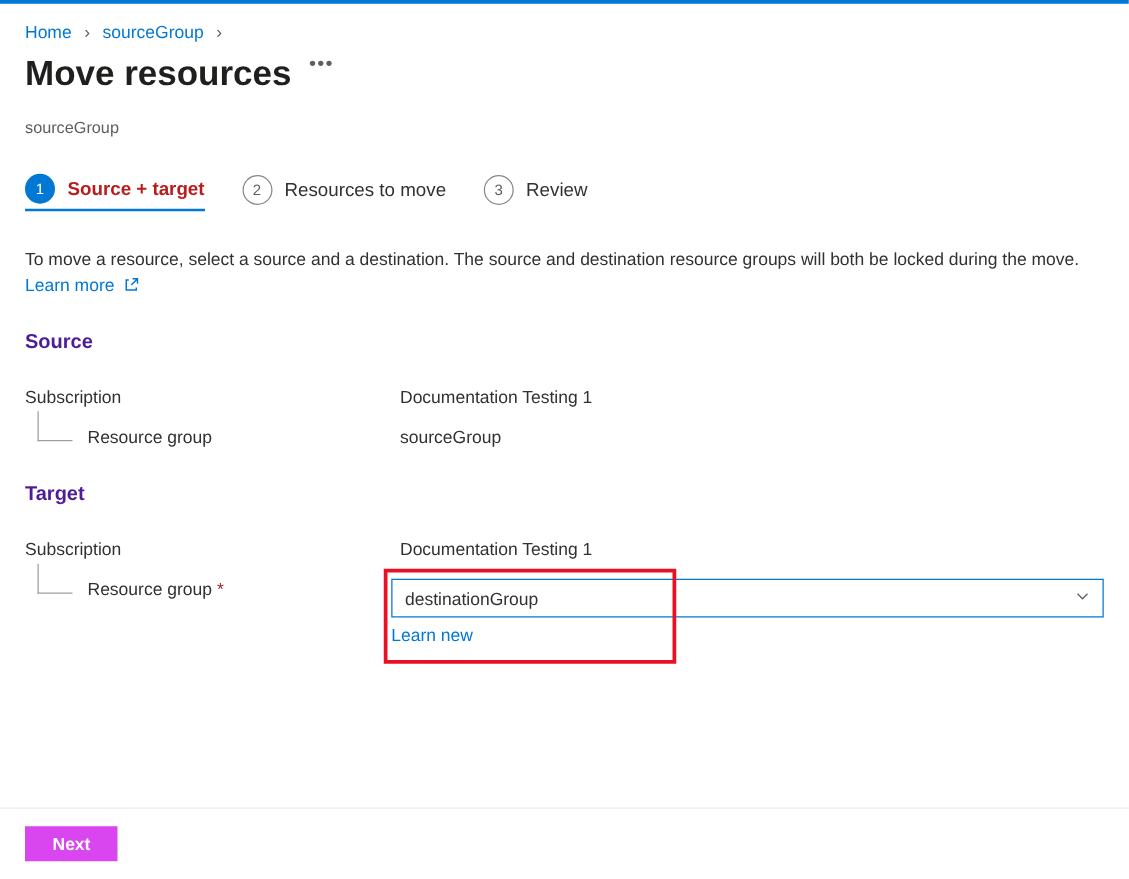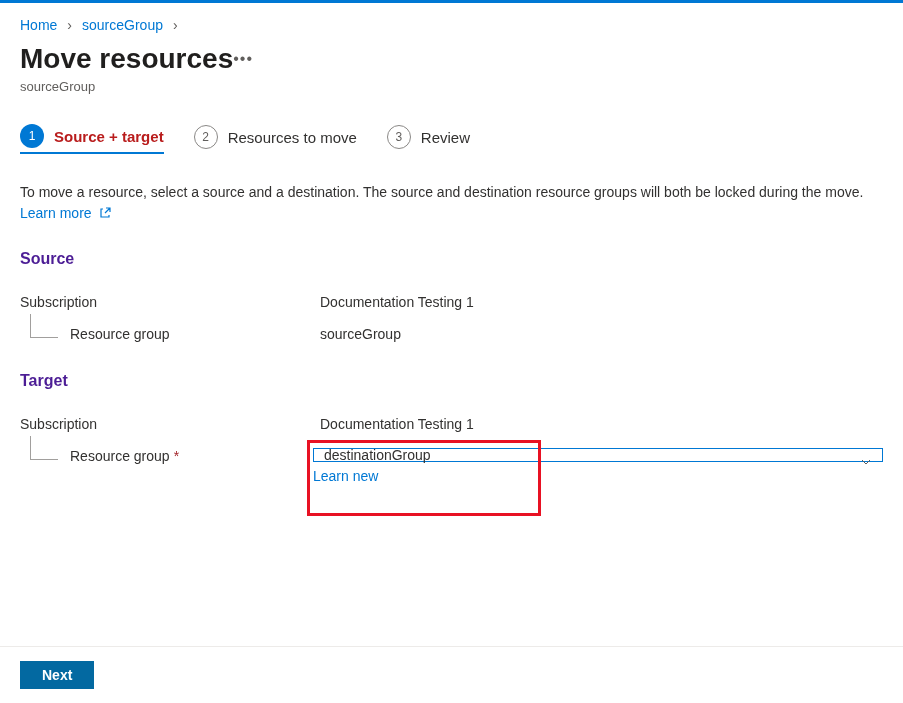--- a/index.html
+++ b/index.html
@@ -29,22 +29,22 @@
     }
     .breadcrumb a {
       color: #0078d4;
       text-decoration: none;
     }
     .breadcrumb .sep {
       color: #605e5c;
     }
     .page-title-row {
       display: flex;
-      align-items: center;
-      margin-bottom: 4px;
+      gap: 14px;
+      margin-bottom: 19px;
     }
     .page-title {
       font-size: 28px;
       font-weight: 600;
       color: #201f1e;
     }
     .ellipsis-icon {
       color: #605e5c;
       font-size: 16px;
       letter-spacing: 1px;
@@ -148,21 +148,21 @@
       margin-right: 12px;
       margin-top: -16px;
       vertical-align: top;
     }
     .req-asterisk {
       color: #a4262c;
       margin-left: 4px;
     }
     .dropdown {
       width: 570px;
-      height: 14px;
+      height: 31px;
       border: 1px solid #0078d4;
       background: #ffffff;
       padding: 0 30px 0 10px;
       font-size: 14px;
       color: #323130;
       position: relative;
       display: flex;
       align-items: center;
     }
     .dropdown-chevron {
@@ -206,21 +206,21 @@
       font-size: 14px;
       border: none;
       cursor: pointer;
       font-family: inherit;
     }
     .btn-secondary {
       background: #f3f2f1;
       color: #a19f9d;
     }
     .btn-primary {
-      background: #0369a1;
+      background: #d946ef;
       color: #ffffff;
       font-weight: 600;
     }
     .section-block {
       margin-bottom: 30px;
     }
   </style>
 </head>
 <body>
 

